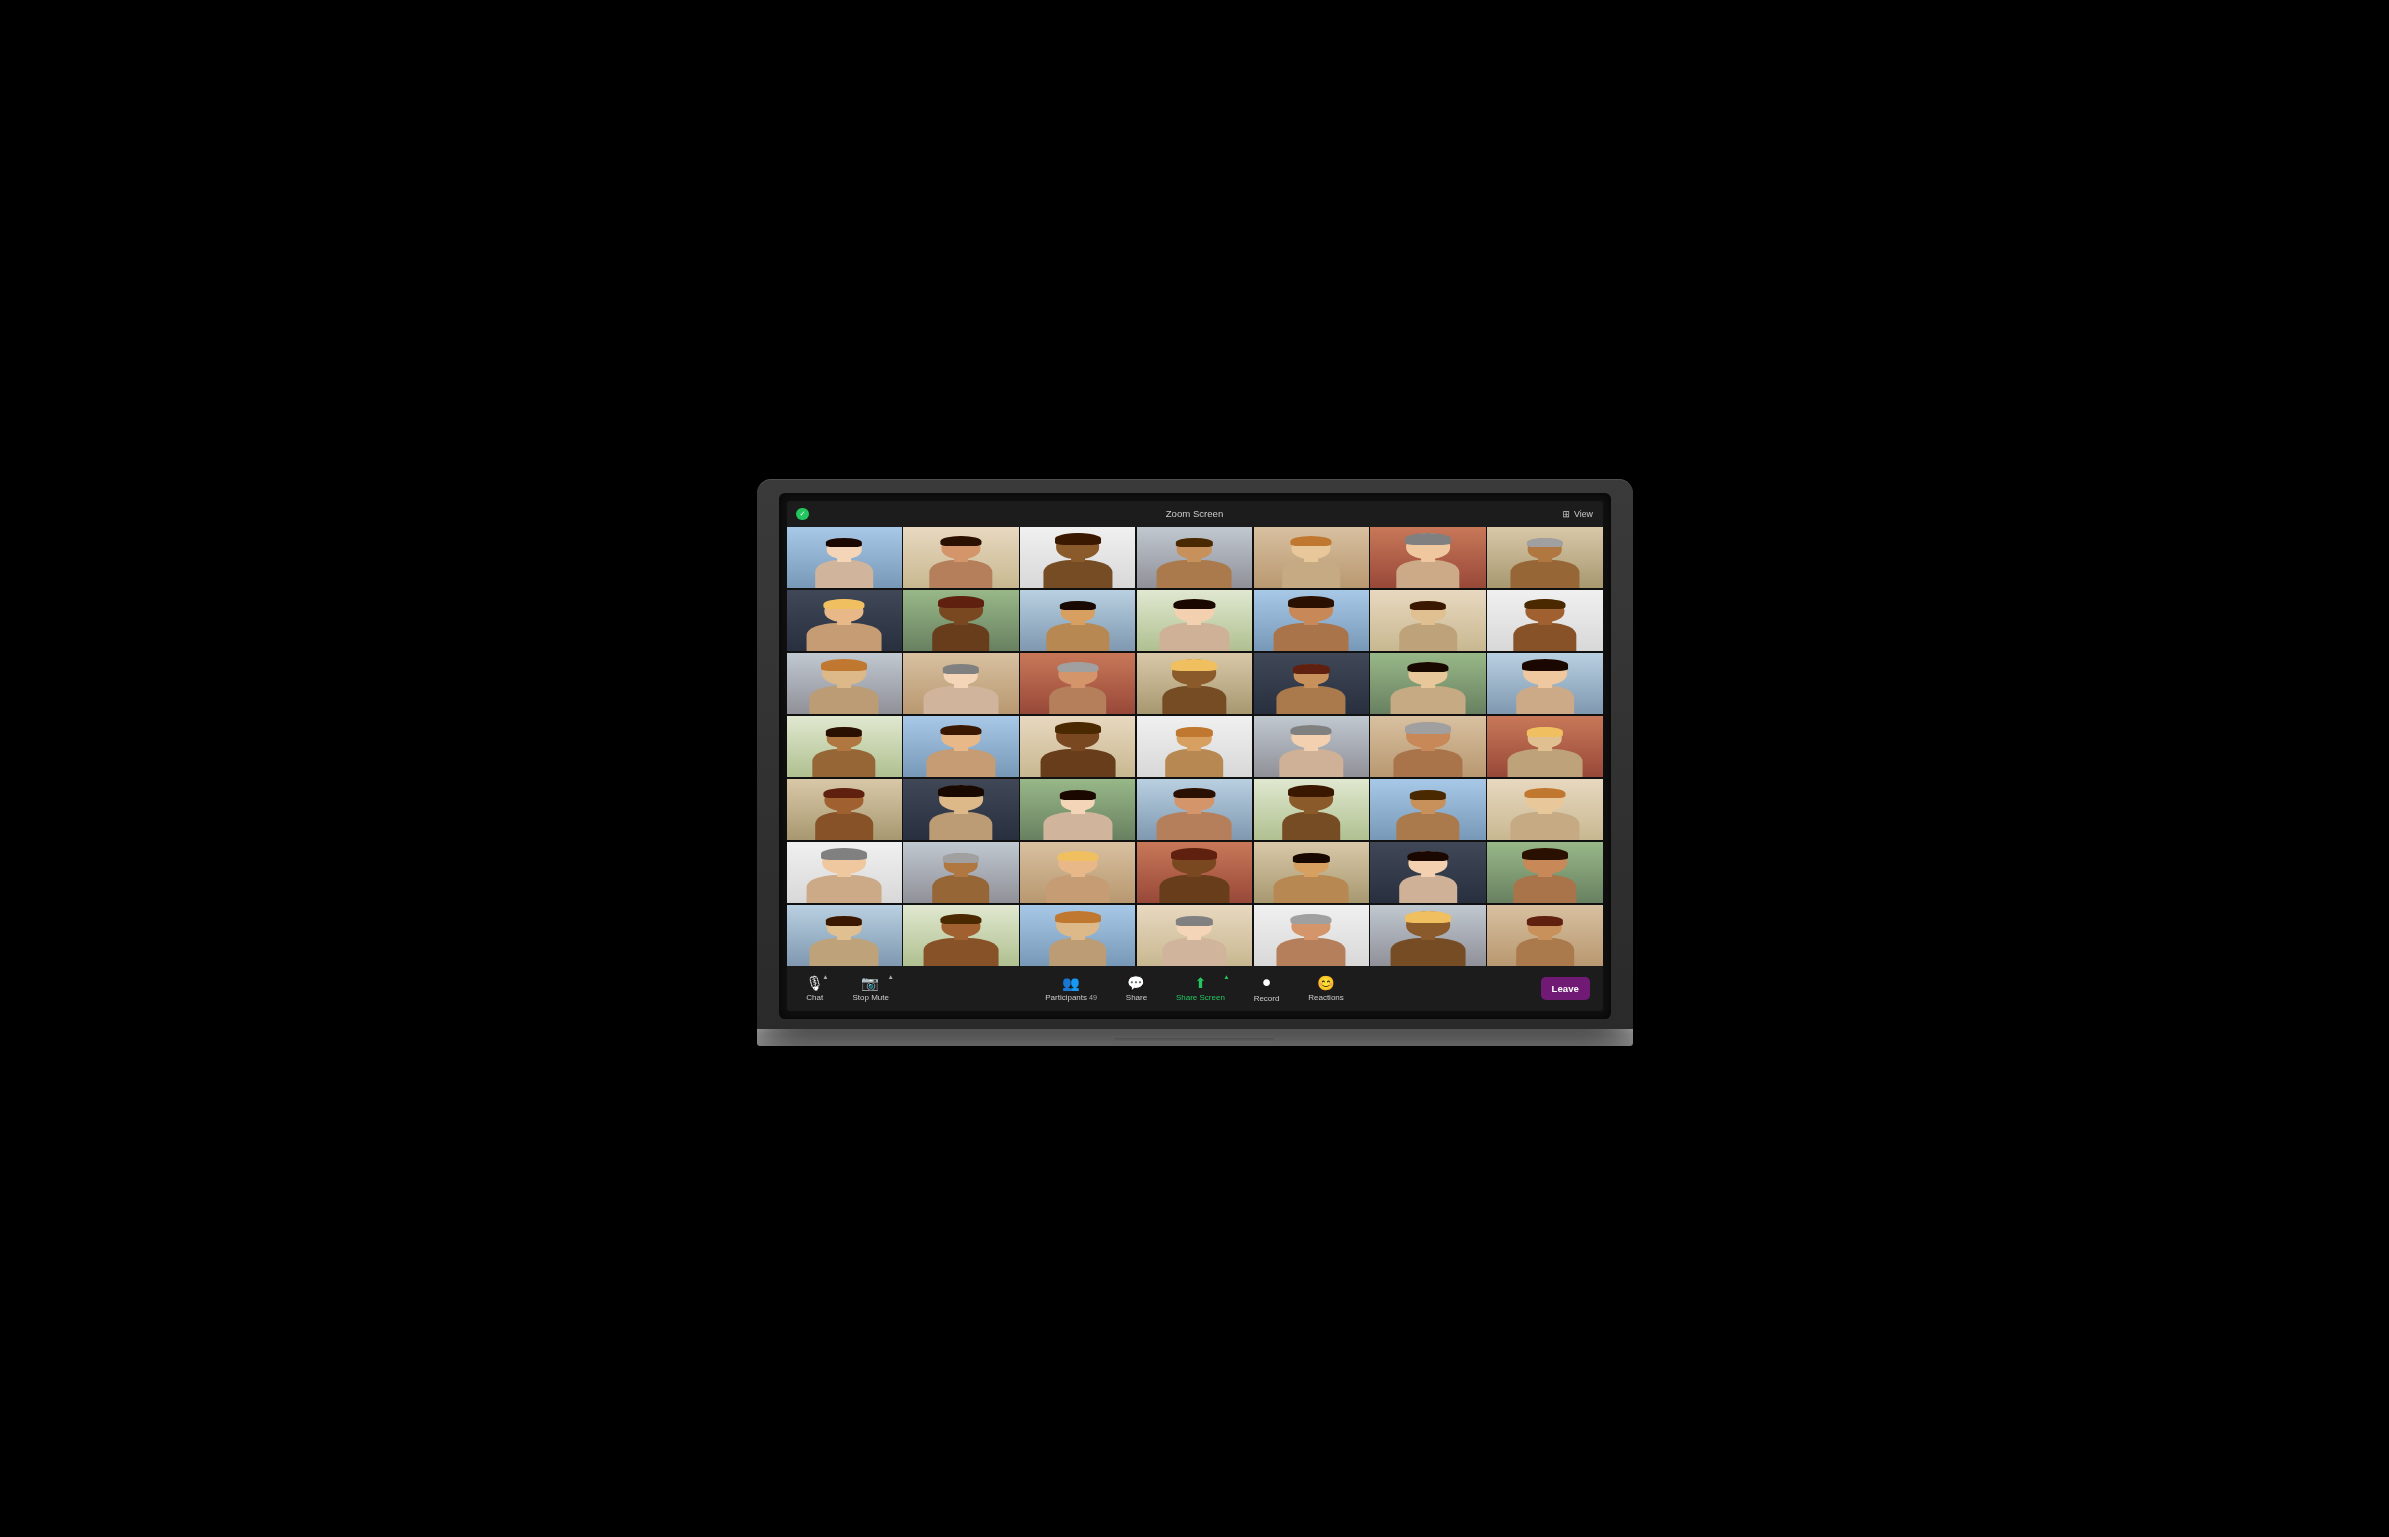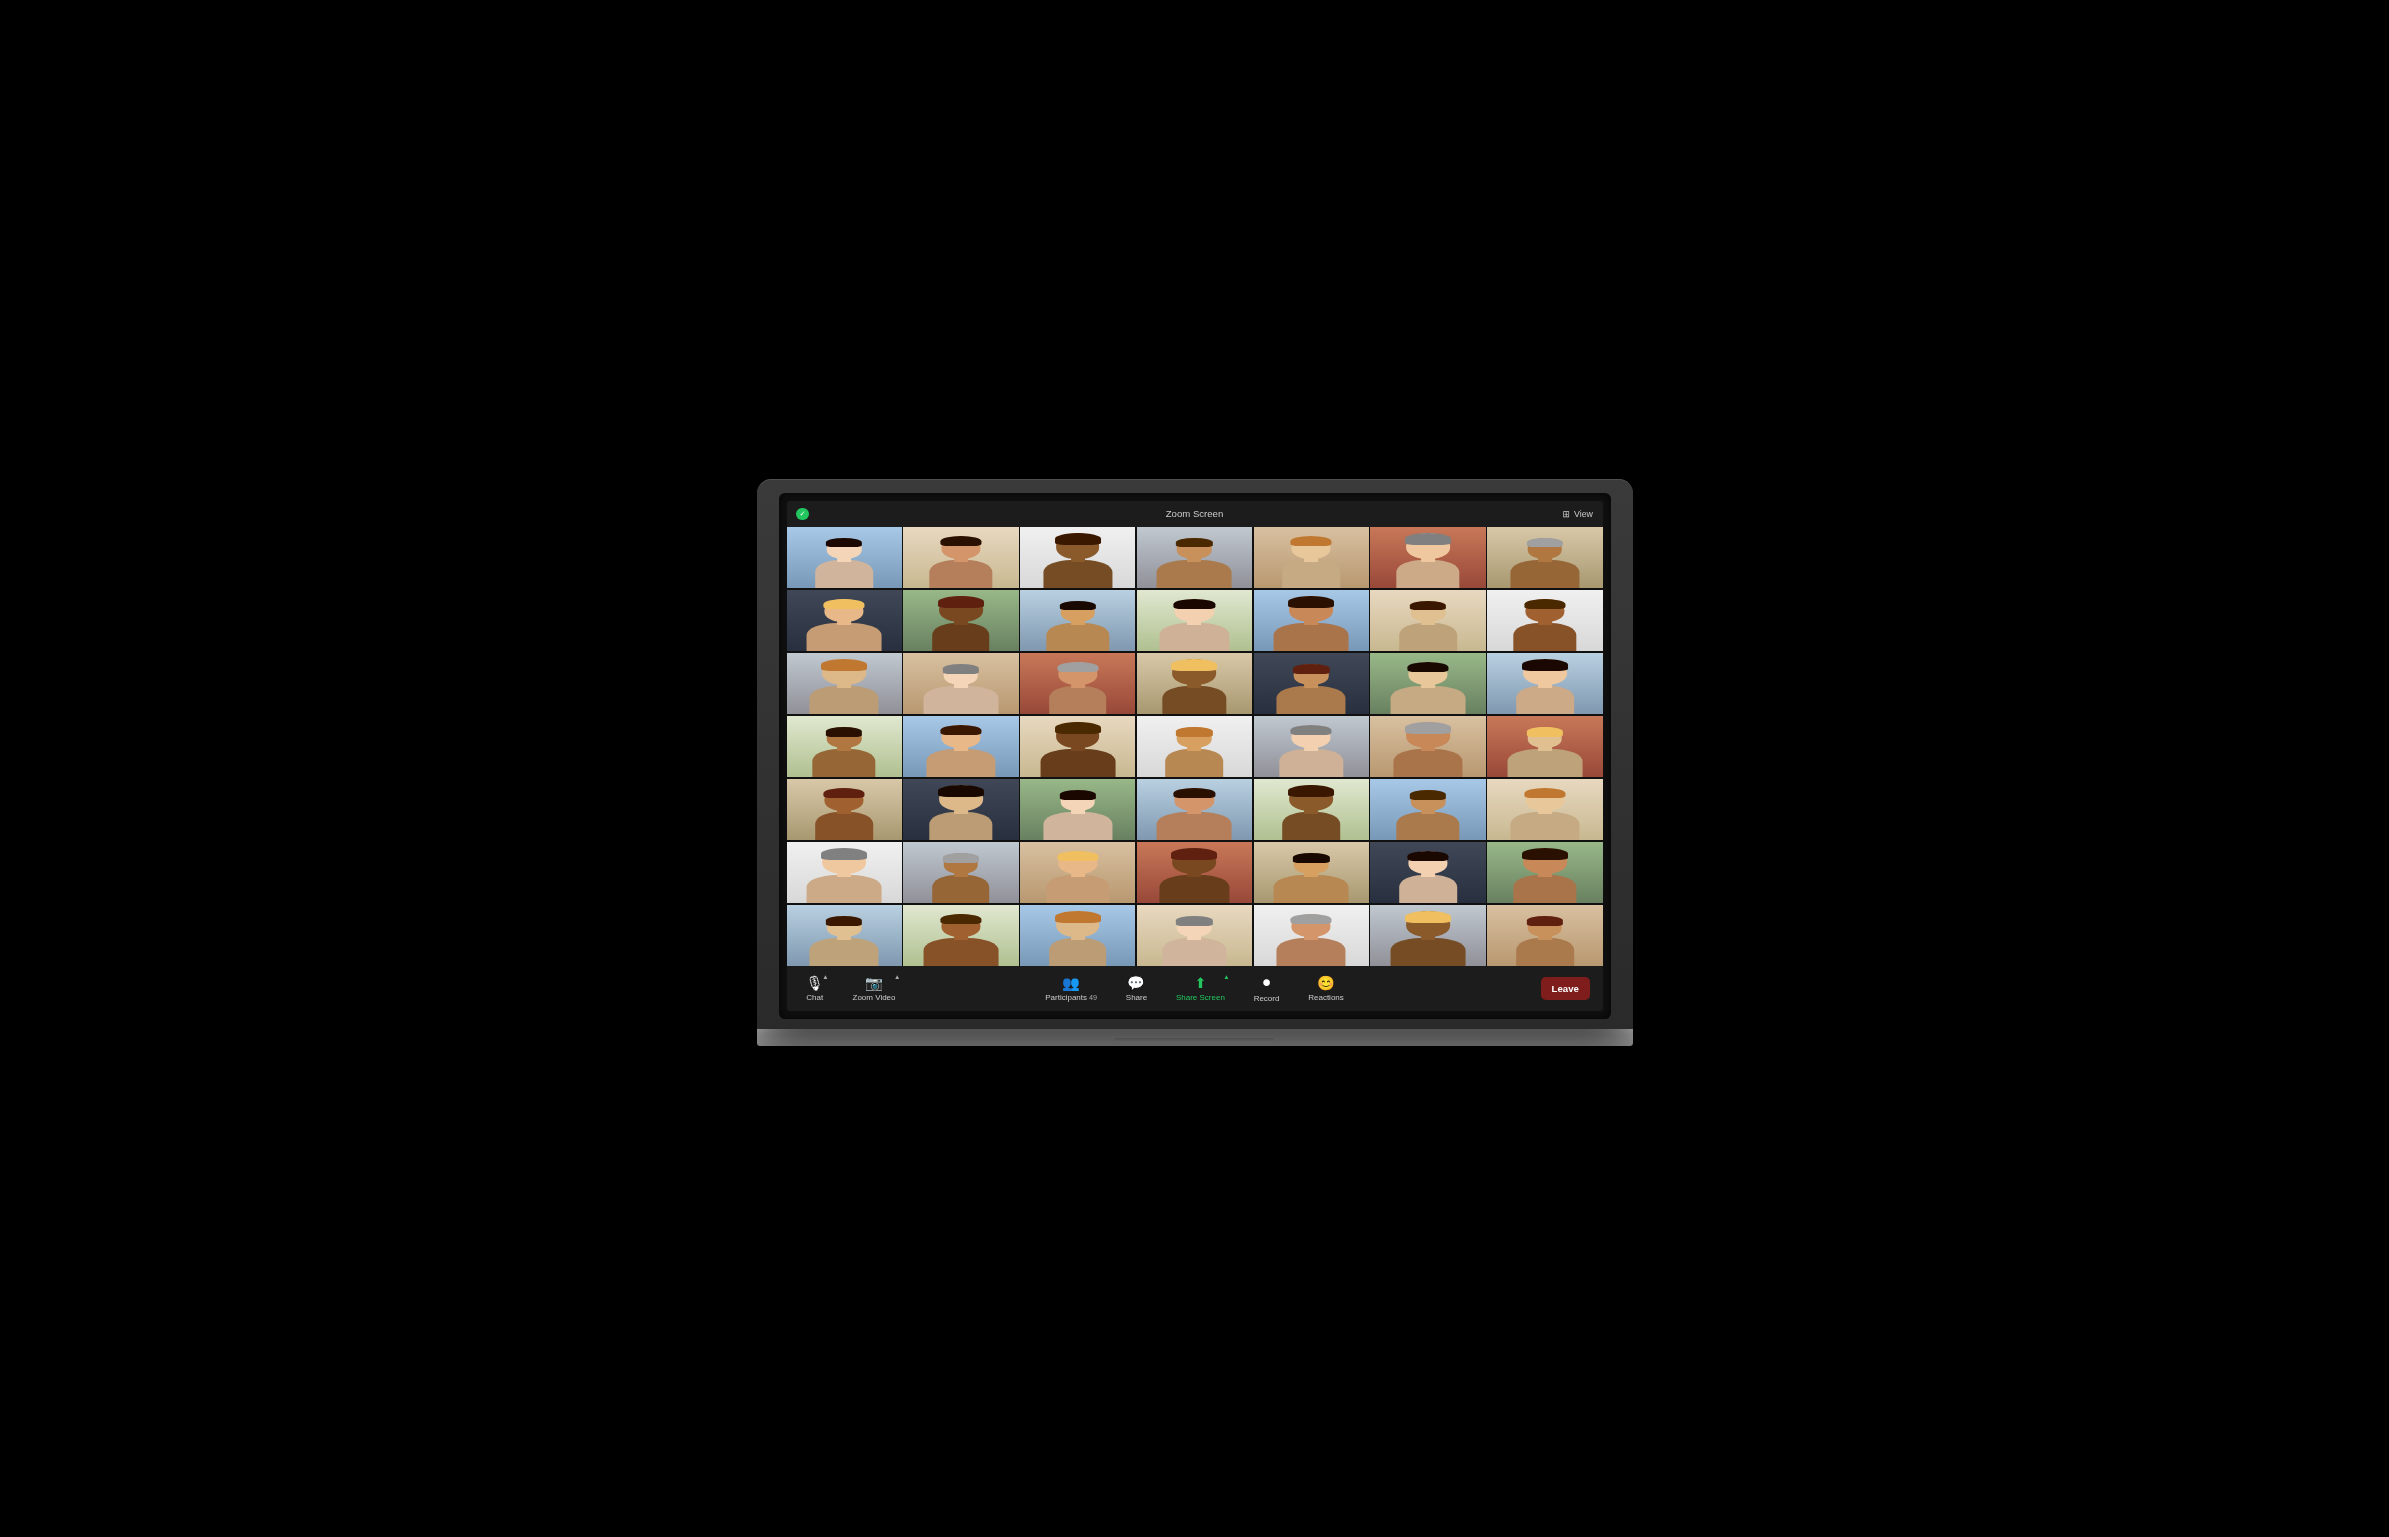--- a/index.html
+++ b/index.html
@@ -168,21 +168,21 @@
 
     .caret {
       position: absolute;
       top: 1.6px;
       right: 1.6px;
       font-size: 6.4px;
       color: #aaa;
     }
 
     .leave-btn {
-      background: #7f1d1d;
+      background: #701a75;
       color: white;
       border: none;
       border-radius: 4.8px;
       padding: 6.4px 11px;
       font-size: 9.6px;
       font-weight: 600;
       cursor: pointer;
     }
 
     
@@ -1170,21 +1170,21 @@
 
             <div class="tool-btn">
               <span class="caret">▲</span>
               <span class="tool-icon">🎙</span>
               <span class="tool-label">Chat</span>
             </div>
 
             <div class="tool-btn">
               <span class="caret">▲</span>
               <span class="tool-icon">📷</span>
-              <span class="tool-label">Zoom Video</span>
+              <span class="tool-label">Stop Mute</span>
             </div>
           </div>
 
           <div class="toolbar-center">
 
             <div class="tool-btn">
               <span class="tool-icon">👥</span>
               <span class="tool-label"><span>Participants</span><span style="font-size: 7.2px; color: rgb(170, 170, 170);"> 49</span></span>
             </div>
 

